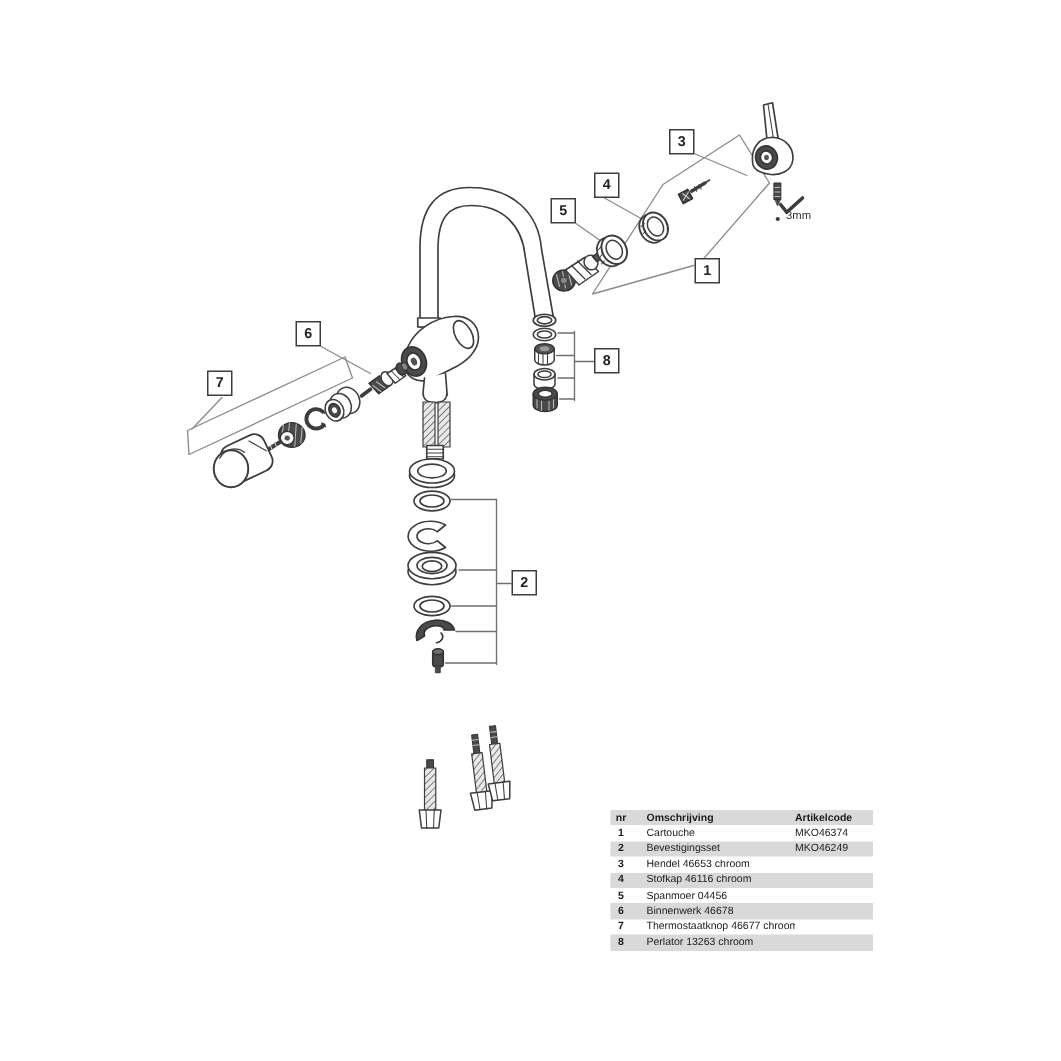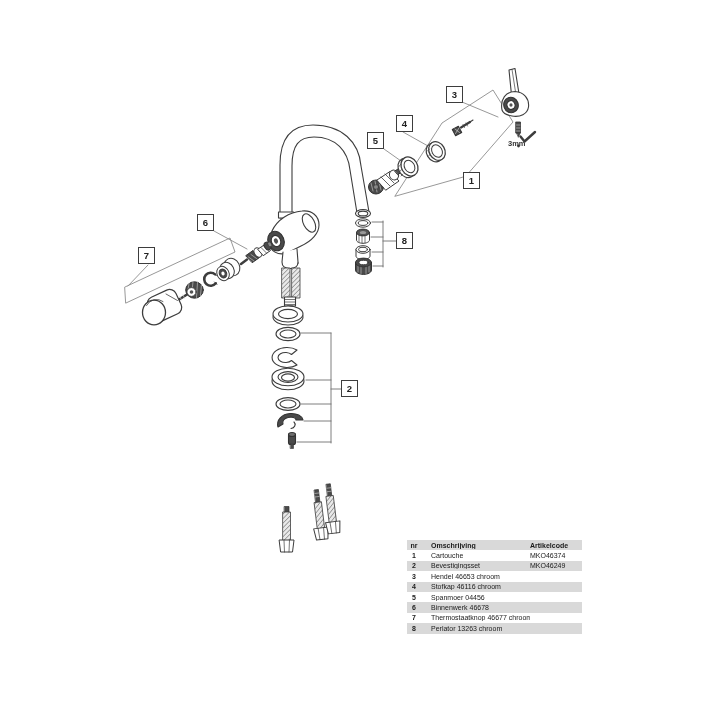--- a/index.html
+++ b/index.html
@@ -2,21 +2,21 @@
 <html><head>
 <meta charset="utf-8">
 <style>
   html,body{margin:0;padding:0;background:#fff;}
   .stage{position:relative;width:707px;height:707px;background:#fff;overflow:hidden;
          font-family:"Liberation Sans",sans-serif;}
   svg{position:absolute;left:0;top:0;}
   .callout{position:absolute;box-sizing:border-box;width:17px;height:17px;
            border:1.3px solid #3d3d3d;background:#fff;display:flex;align-items:center;
            justify-content:center;font-size:9.5px;font-weight:bold;color:#222;}
-  .size-note{position:absolute;left:508px;top:139px;font-size:7.5px;color:#333;font-weight:bold;}
+  .size-note{position:absolute;left:524px;top:139px;font-size:7.5px;color:#333;}
   .ptable{position:absolute;left:407px;top:540px;width:175px;font-size:7px;color:#1a1a1a;}
   .prow{display:flex;height:10.4px;align-items:center;}
   .prow:nth-child(odd){background:#d9d9d9;}
   .prow.header{font-weight:bold;}
   .c{white-space:nowrap;overflow:hidden;}
   .c.nr{width:14px;text-align:center;font-weight:bold;}
   .c.desc{width:99px;padding-left:10px;}
   .c.code{flex:1;}
 </style>
 </head>

